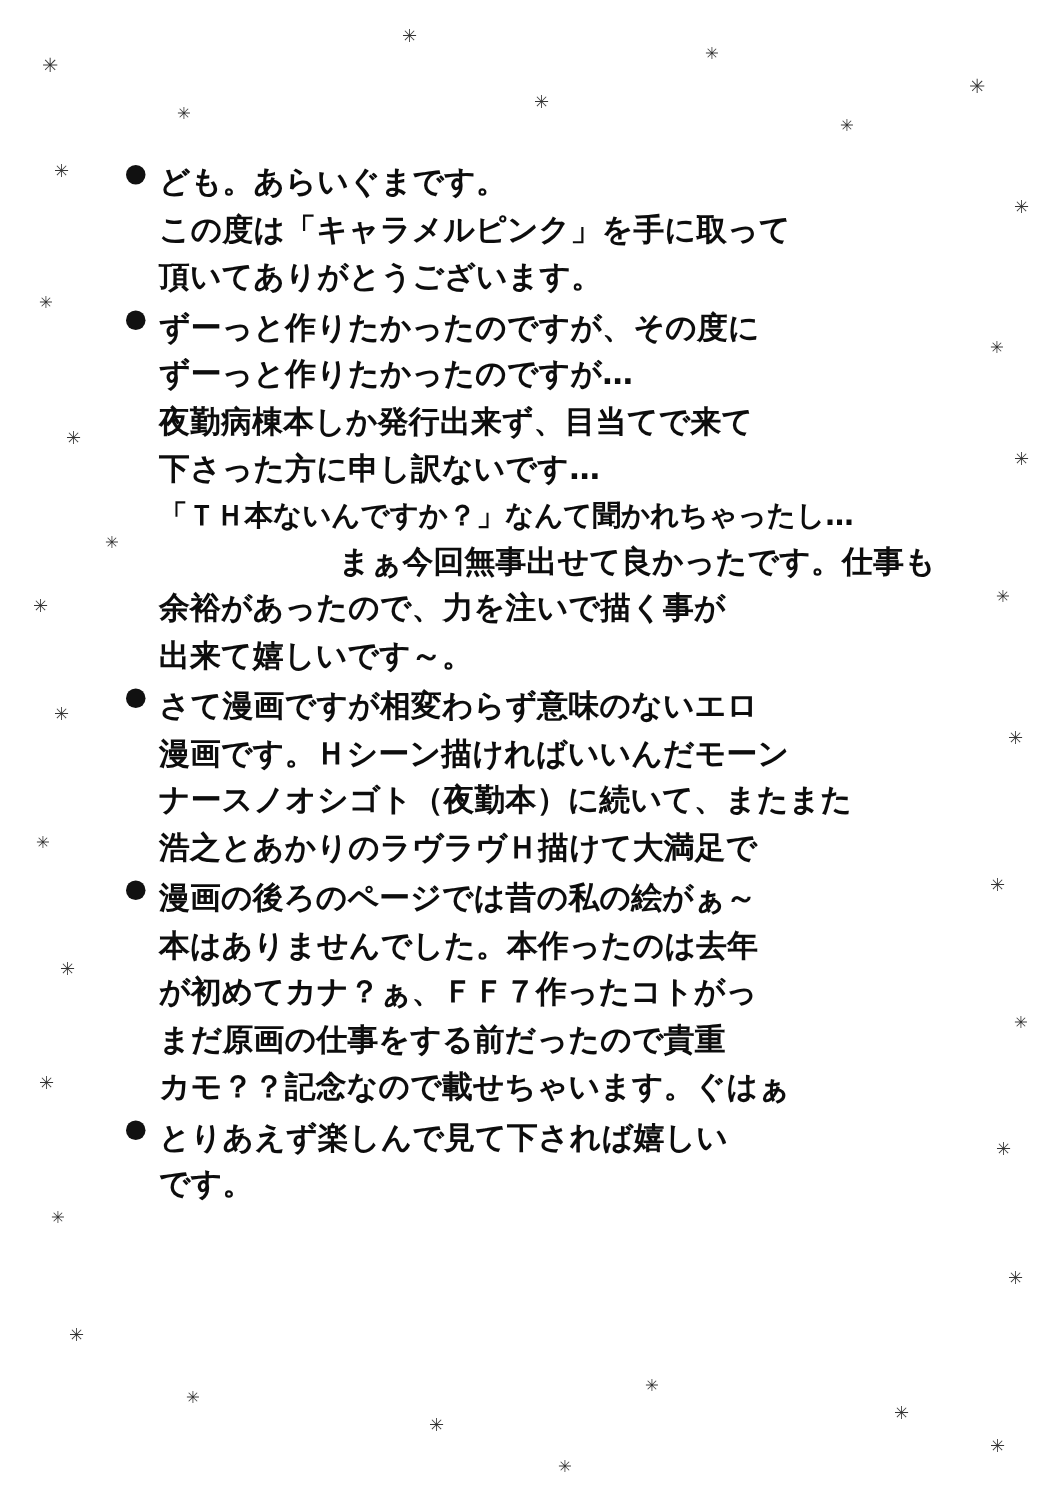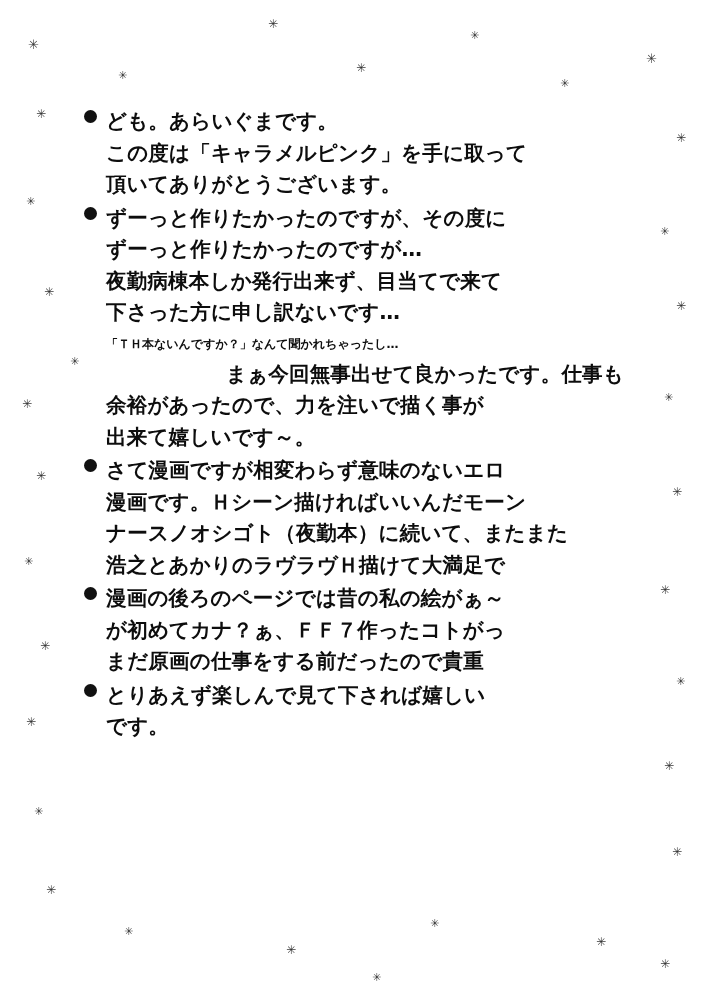--- a/index.html
+++ b/index.html
@@ -51,21 +51,21 @@
   }
   .line {
     font-size: 20.5px;
     line-height: 31.5px;
     color: #0d0d0d;
     letter-spacing: 0.2px;
     white-space: pre;
     font-weight: 600;
   }
   .line.small {
-    font-size: 12px;
+    font-size: 19px;
     line-height: 30px;
     letter-spacing: 0;
   }
   .line.neg {
     margin-left: -20px;
     text-align: right;
   }
 </style>
 </head>
 <body>
@@ -127,22 +127,24 @@
       <div class="para">
         <span class="bullet"></span>
         <div class="line">さて漫画ですが相変わらず意味のないエロ</div>
         <div class="line">漫画です。Ｈシーン描ければいいんだモーン</div>
         <div class="line">ナースノオシゴト（夜勤本）に続いて、またまた</div>
         <div class="line">浩之とあかりのラヴラヴＨ描けて大満足で</div>
       </div>
       <div class="para">
         <span class="bullet"></span>
         <div class="line">漫画の後ろのページでは昔の私の絵がぁ～</div>
+        <div class="line">本はありませんでした。本作ったのは去年</div>
         <div class="line">が初めてカナ？ぁ、ＦＦ７作ったコトがっ</div>
         <div class="line">まだ原画の仕事をする前だったので貴重</div>
+        <div class="line">カモ？？記念なので載せちゃいます。ぐはぁ</div>
       </div>
       <div class="para">
         <span class="bullet"></span>
         <div class="line">とりあえず楽しんで見て下されば嬉しい</div>
         <div class="line">です。</div>
       </div>
     </div>
 </div>
 
 </body></html>

